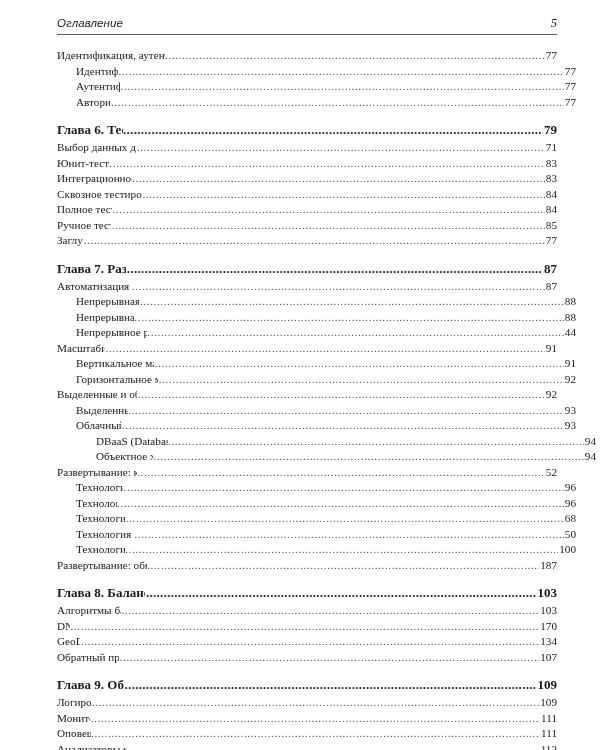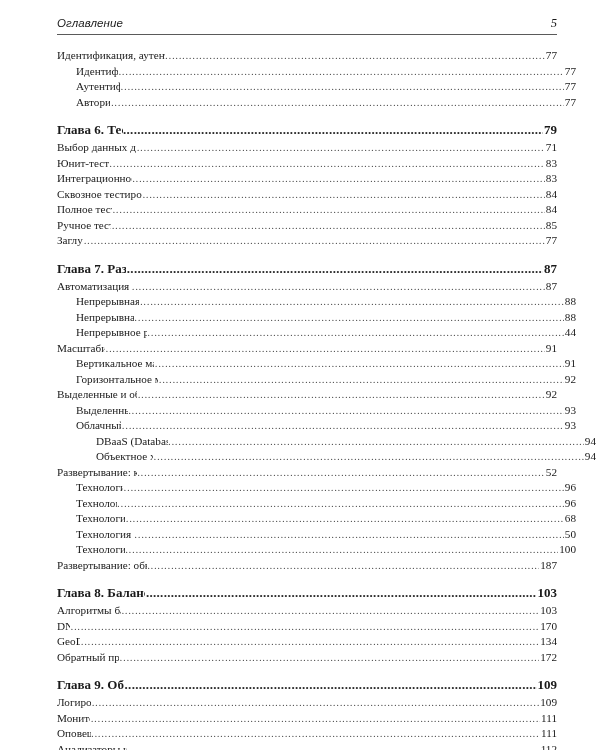--- a/index.html
+++ b/index.html
@@ -289,21 +289,21 @@
           <span class="folio">170</span>
         </div>
         <div class="entry lvl-1">
           <span class="label">GeoDNS</span>
           <span class="leader"></span>
           <span class="folio">134</span>
         </div>
         <div class="entry lvl-1">
           <span class="label">Обратный прокси-сервер</span>
           <span class="leader"></span>
-          <span class="folio">172</span>
+          <span class="folio">107</span>
         </div>
         <div class="entry lvl-chapter">
           <span class="label">Глава 9. Обслуживание</span>
           <span class="leader"></span>
           <span class="folio">109</span>
         </div>
         <div class="entry lvl-1">
           <span class="label">Логирование</span>
           <span class="leader"></span>
           <span class="folio">109</span>

